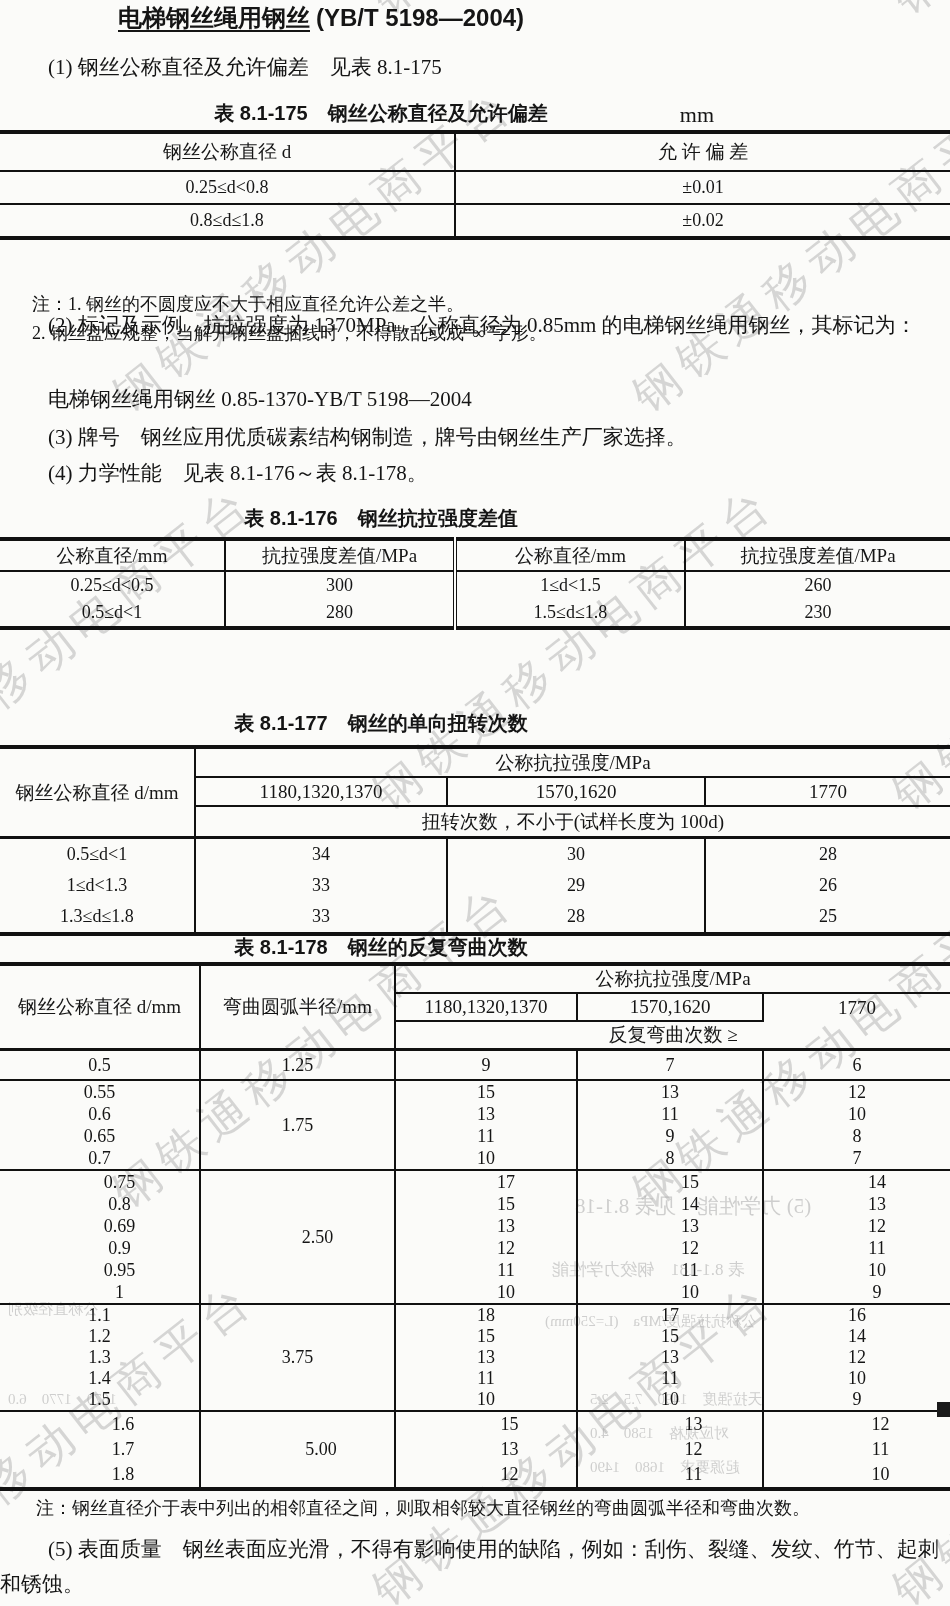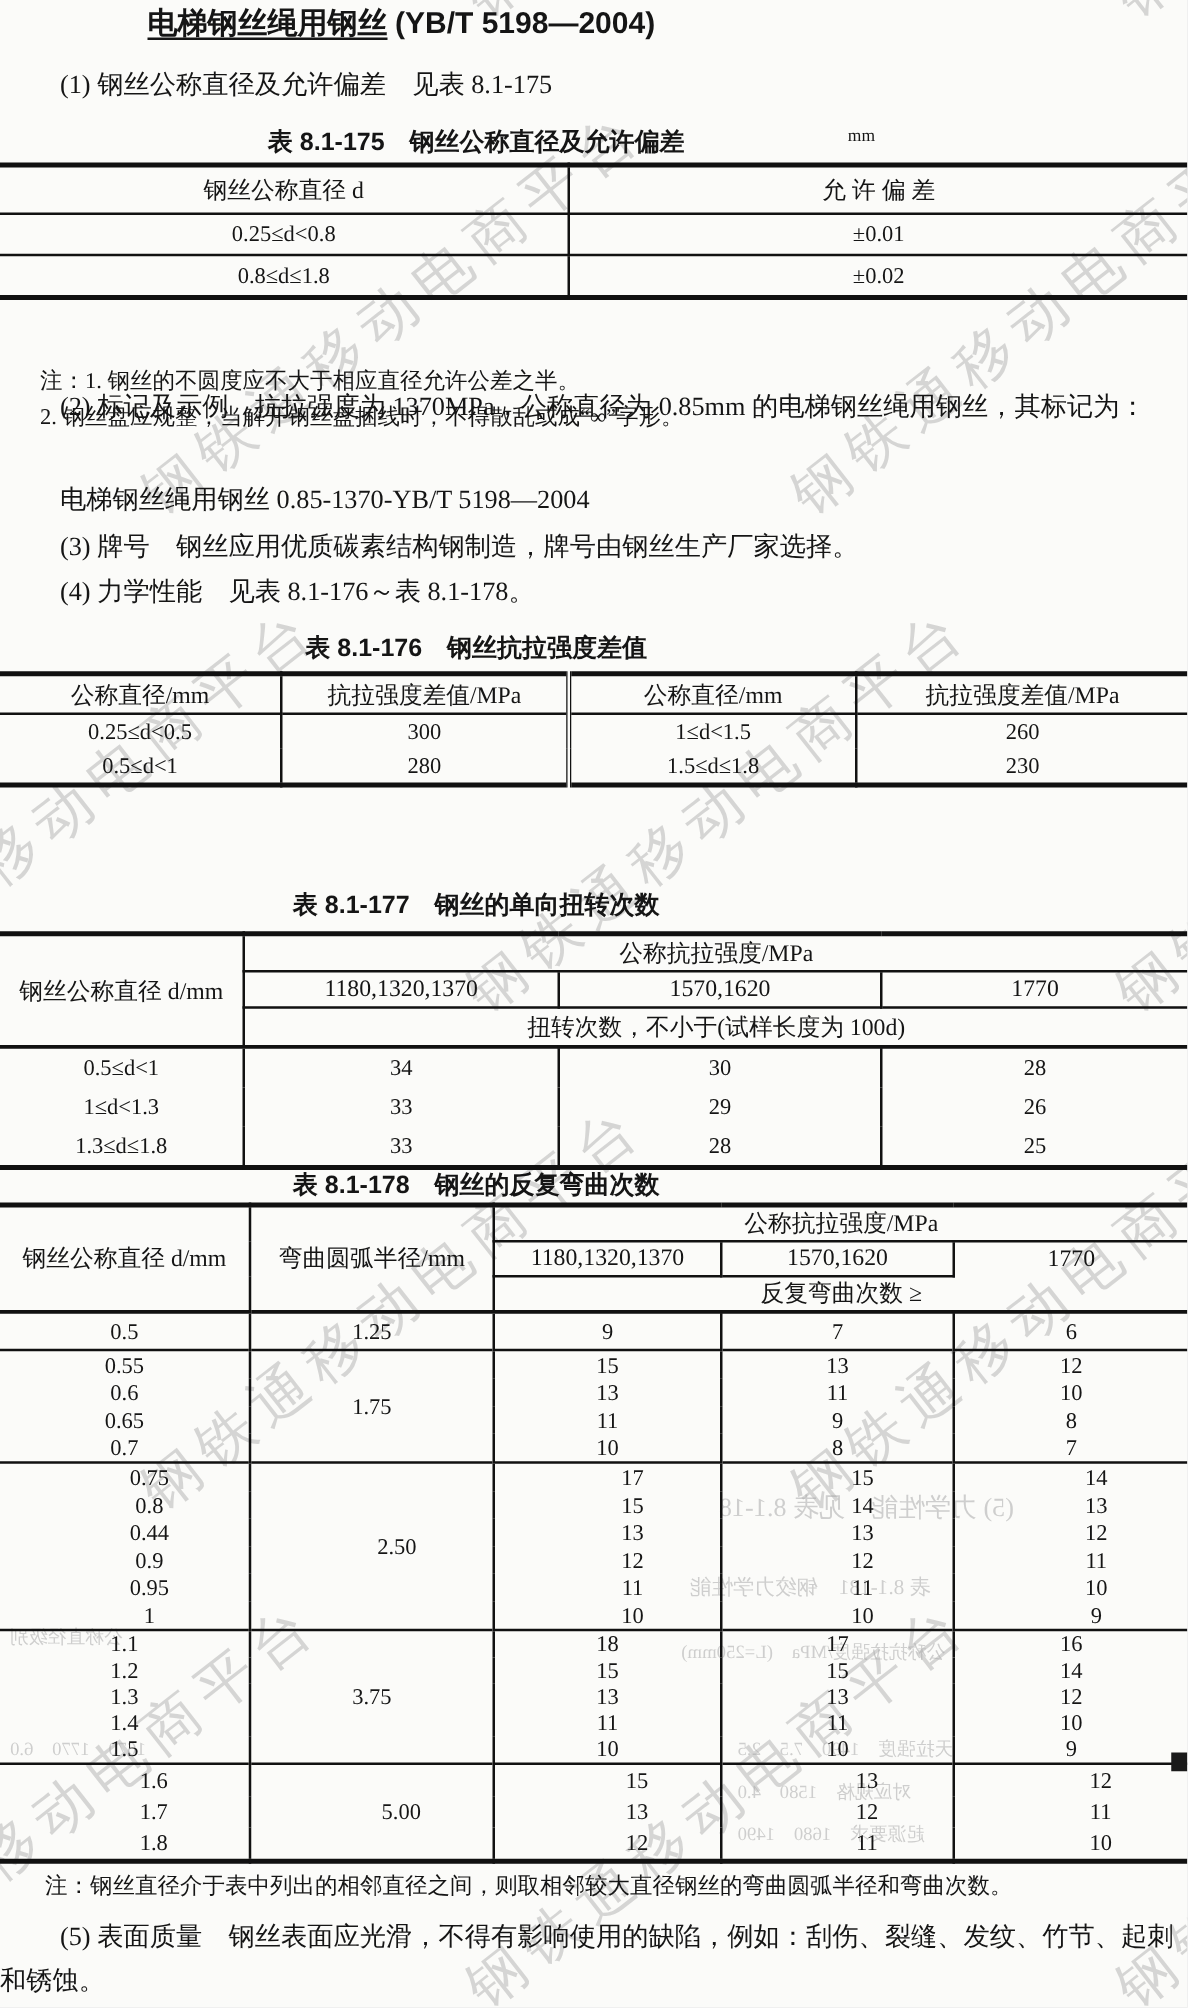--- a/index.html
+++ b/index.html
@@ -19,21 +19,21 @@
          font-weight:bold;font-size:24px;white-space:nowrap;}
   .title .t-main{text-decoration:underline;text-underline-offset:4px;}
   .title .t-sub{margin-left:6px;margin-top:16px;}
   .para{font-size:21px;line-height:35px;}
   .pl{padding-left:48px;}
   .ind{text-indent:48px;}
 
   
   .cap{width:762px;text-align:center;font-family:"Liberation Sans","DejaVu Sans",sans-serif;
        font-weight:bold;font-size:20px;}
-  .cap .unit{position:absolute;right:62px;top:2px;font-weight:normal;font-size:14px;
+  .cap .unit{position:absolute;right:48px;top:2px;font-weight:normal;font-size:22px;
              font-family:"Liberation Serif","DejaVu Serif",serif;}
 
   
   .note{font-size:18px;line-height:29px;}
 
   
   table.tb{position:absolute;left:0;width:950px;border-collapse:collapse;table-layout:fixed;
            border-top:4px solid #111;border-bottom:4px solid #111;}
   .tb th,.tb td{font-weight:normal;text-align:center;vertical-align:middle;padding:0;
                 font-size:18px;overflow:hidden;}
@@ -267,21 +267,21 @@
       <td class="br">15</td>
       <td>14</td>
     </tr>
     <tr class="g2">
       <td class="br">0.8</td>
       <td class="br">15</td>
       <td class="br">14</td>
       <td>13</td>
     </tr>
     <tr class="g2">
-      <td class="br">0.44</td>
+      <td class="br">0.69</td>
       <td class="br">13</td>
       <td class="br">13</td>
       <td>12</td>
     </tr>
     <tr class="g2">
       <td class="br">0.9</td>
       <td class="br">12</td>
       <td class="br">12</td>
       <td>11</td>
     </tr>

